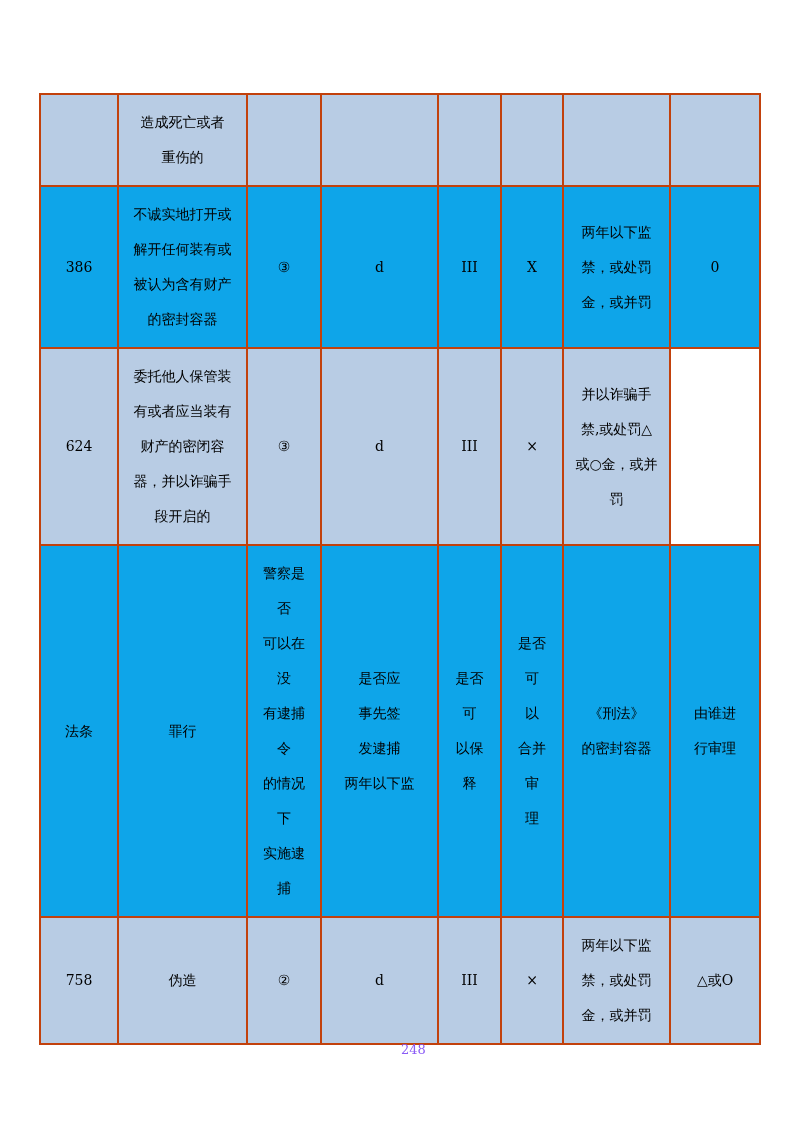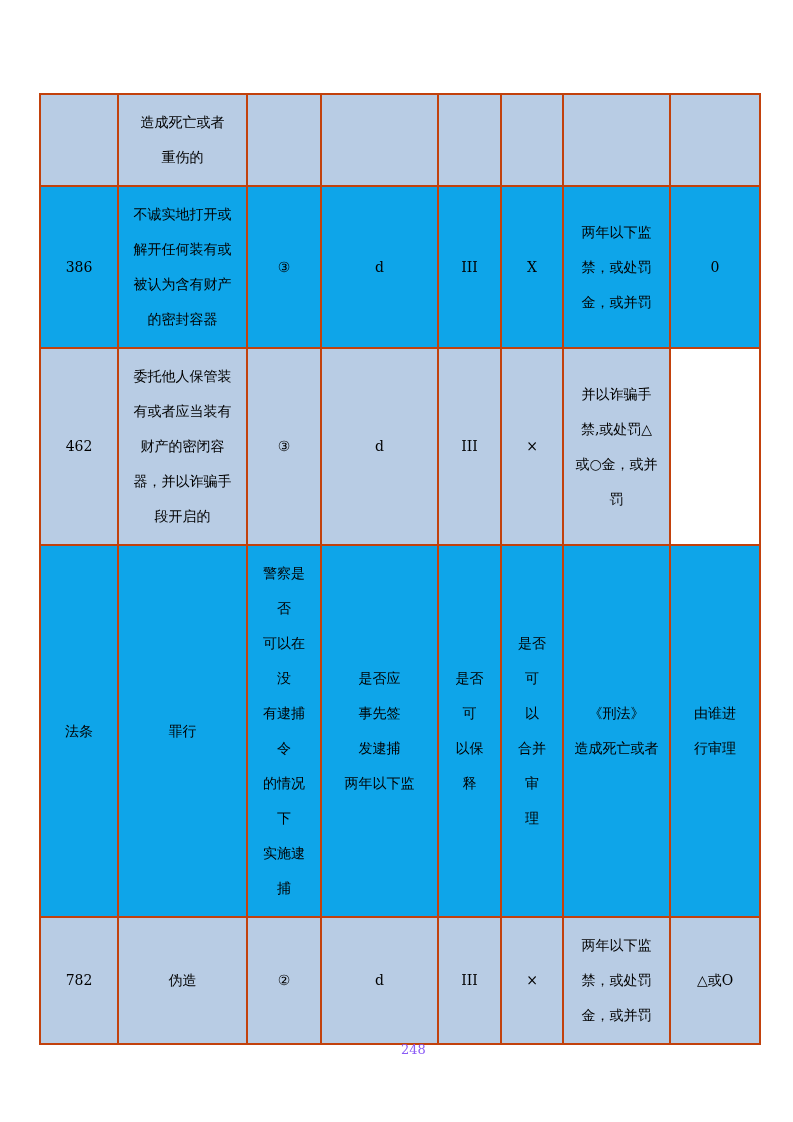--- a/index.html
+++ b/index.html
@@ -87,21 +87,21 @@
         <td>③</td>
         <td>d</td>
         <td>III</td>
         <td class="sym-large">X</td>
         <td>两年以下监
 禁，或处罚
 金，或并罚</td>
         <td>0</td>
       </tr>
       <tr class="shaded" style="height:191px">
-        <td>462</td>
+        <td>624</td>
         <td>委托他人保管装
 有或者应当装有
 财产的密闭容
 器，并以诈骗手
 段开启的</td>
         <td>③</td>
         <td>d</td>
         <td>III</td>
         <td class="sym-small">×</td>
         <td>并以诈骗手
@@ -129,26 +129,26 @@
 两年以下监</td>
         <td>是否
 可
 以保
 释</td>
         <td>是否可
 以
 合并审
 理</td>
         <td>《刑法》
-造成死亡或者</td>
+的密封容器</td>
         <td>由谁进
 行审理</td>
       </tr>
       <tr class="shaded" style="height:111px">
-        <td>782</td>
+        <td>758</td>
         <td>伪造</td>
         <td>②</td>
         <td>d</td>
         <td>III</td>
         <td class="sym-small">×</td>
         <td>两年以下监
 禁，或处罚
 金，或并罚</td>
         <td>△或O</td>
       </tr>

